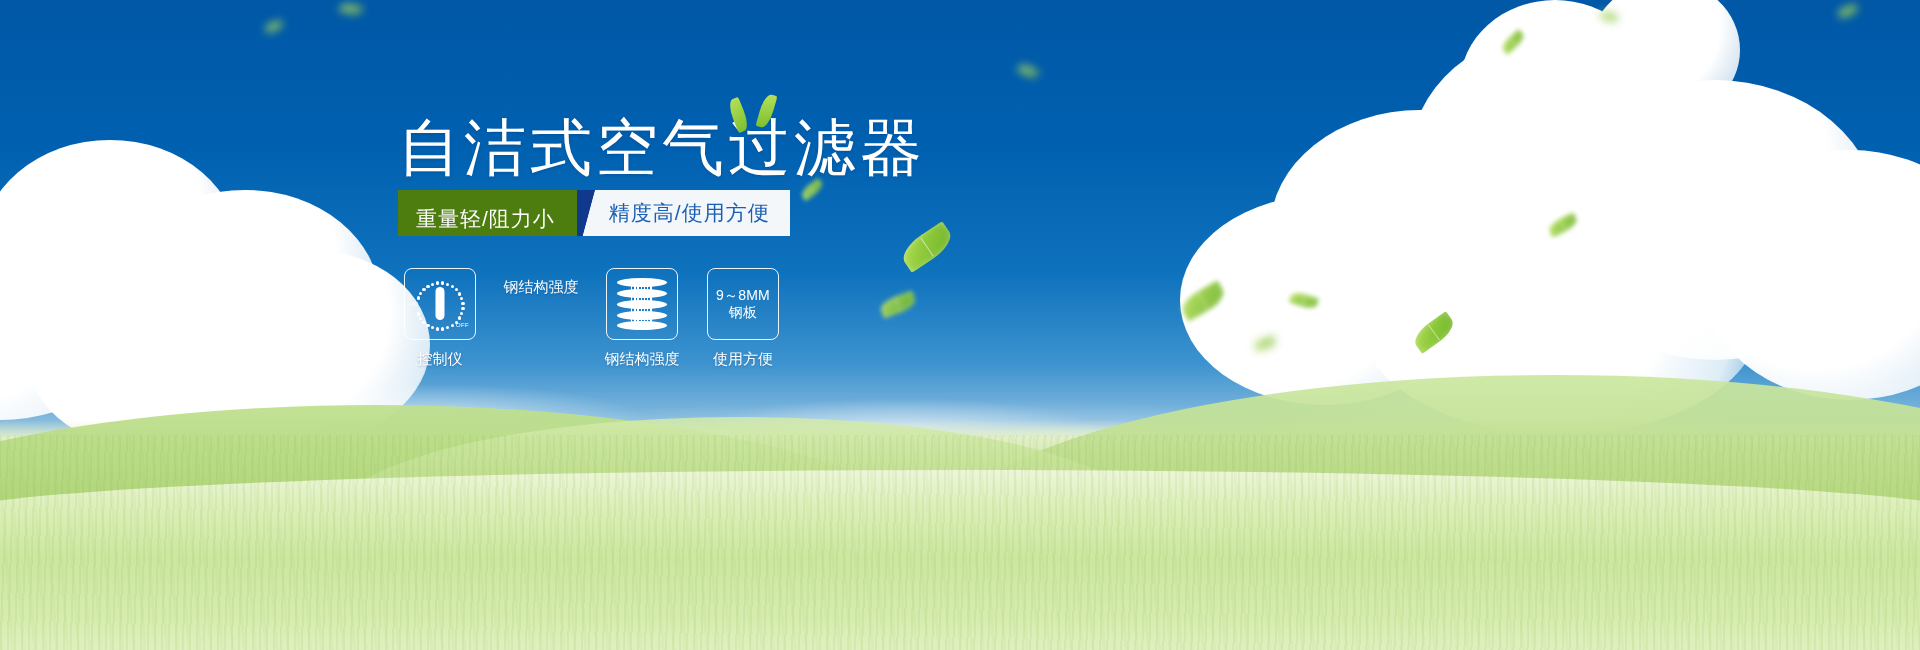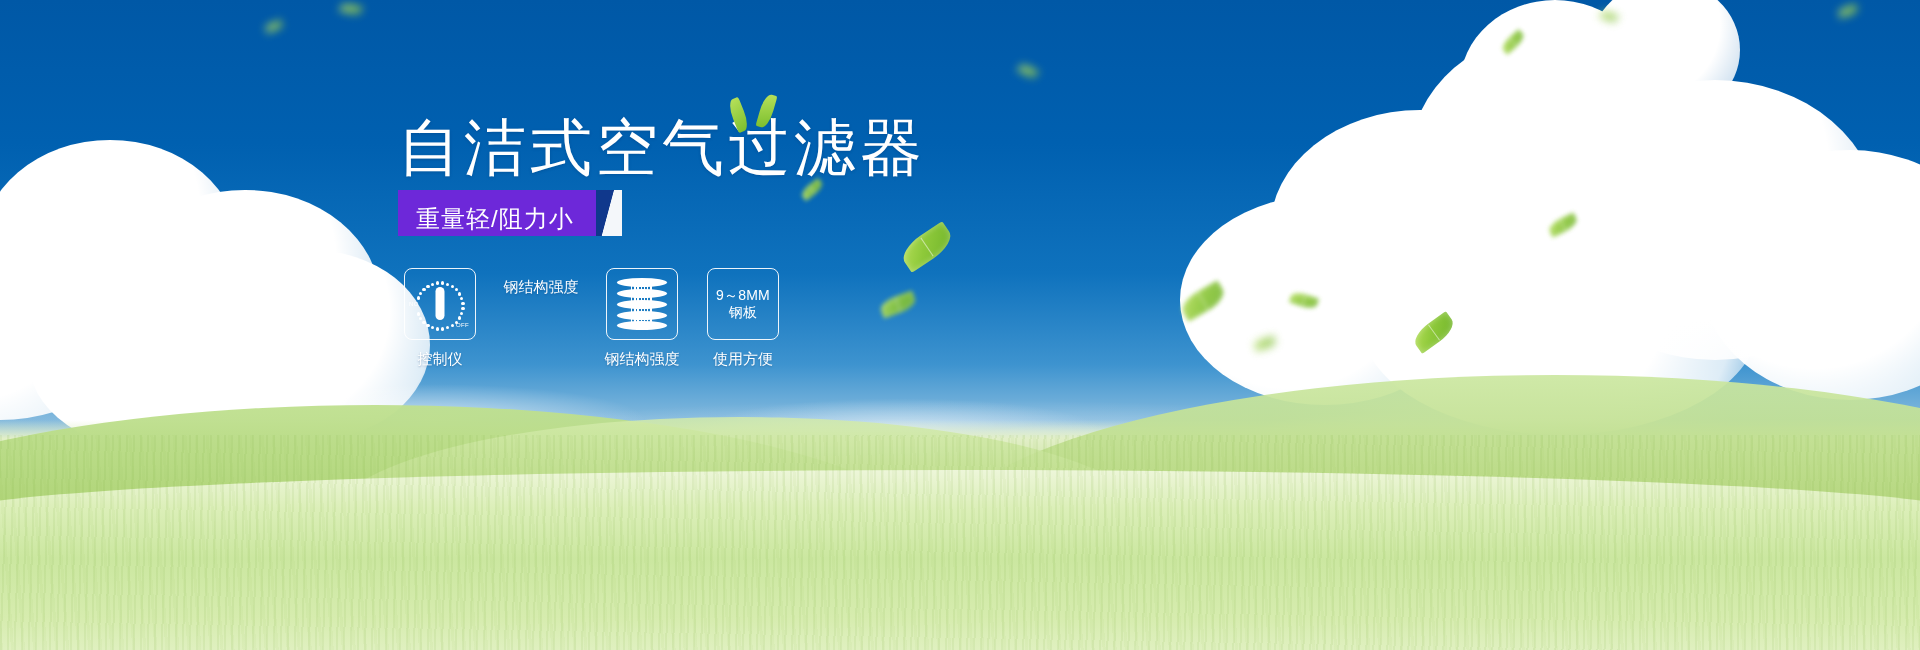--- a/index.html
+++ b/index.html
@@ -166,25 +166,25 @@
   }
   .sprout .sl.a { left:0px;  top:6px;  transform:rotate(-22deg); }
   .sprout .sl.b { left:28px; top:2px;  transform:rotate(16deg); }
 
   .tagline {
     position:absolute; left:0; top:190px;
     height:46px;
     display:flex; align-items:stretch;
   }
   .tag-left {
-    background:#6d28d9;
+    background:#4d7c0f;
     color:#ffffff;
     display:flex; align-items:center;
     padding:12px 22px 0 18px;
-    font-size:24px; letter-spacing:1px;
+    font-size:21px; letter-spacing:1px;
   }
   .tag-wedge {
     width:26px;
     background:linear-gradient(105deg,#10388c 0%,#10388c 46%,#f4f7fa 48%,#f4f7fa 100%);
   }
   .tag-right {
     background:#f4f7fa;
     color:#1b5fb4;
     display:flex; align-items:center;
     padding:0 20px 0 6px;
@@ -328,20 +328,21 @@
     <div class="title">自洁式空气过滤器</div>
 
     <div class="sprout">
       <div class="sl a"></div>
       <div class="sl b"></div>
     </div>
 
     <div class="tagline">
       <div class="tag-left">重量轻/阻力小</div>
       <div class="tag-wedge"></div>
+      <div class="tag-right">精度高/使用方便</div>
     </div>
 
     <div class="features">
 
       <div class="feature">
         <div class="feature-box">
           <div class="ico-gauge">
             <div class="dots" id="gauge-dots">
                 <div class="dot" style="left: 5.68707px; top: 18.4335px;"></div>
                 <div class="dot" style="left: 7.96697px; top: 13.8407px;"></div>

